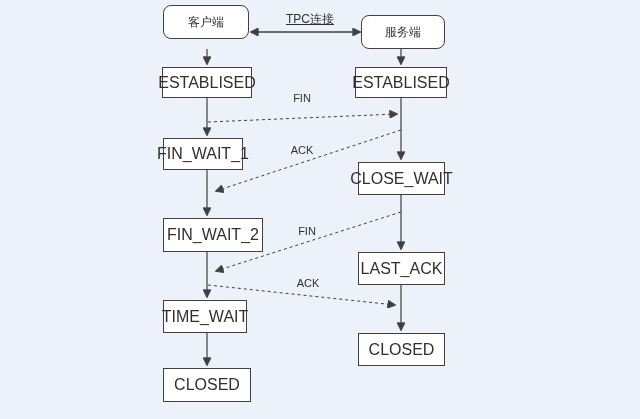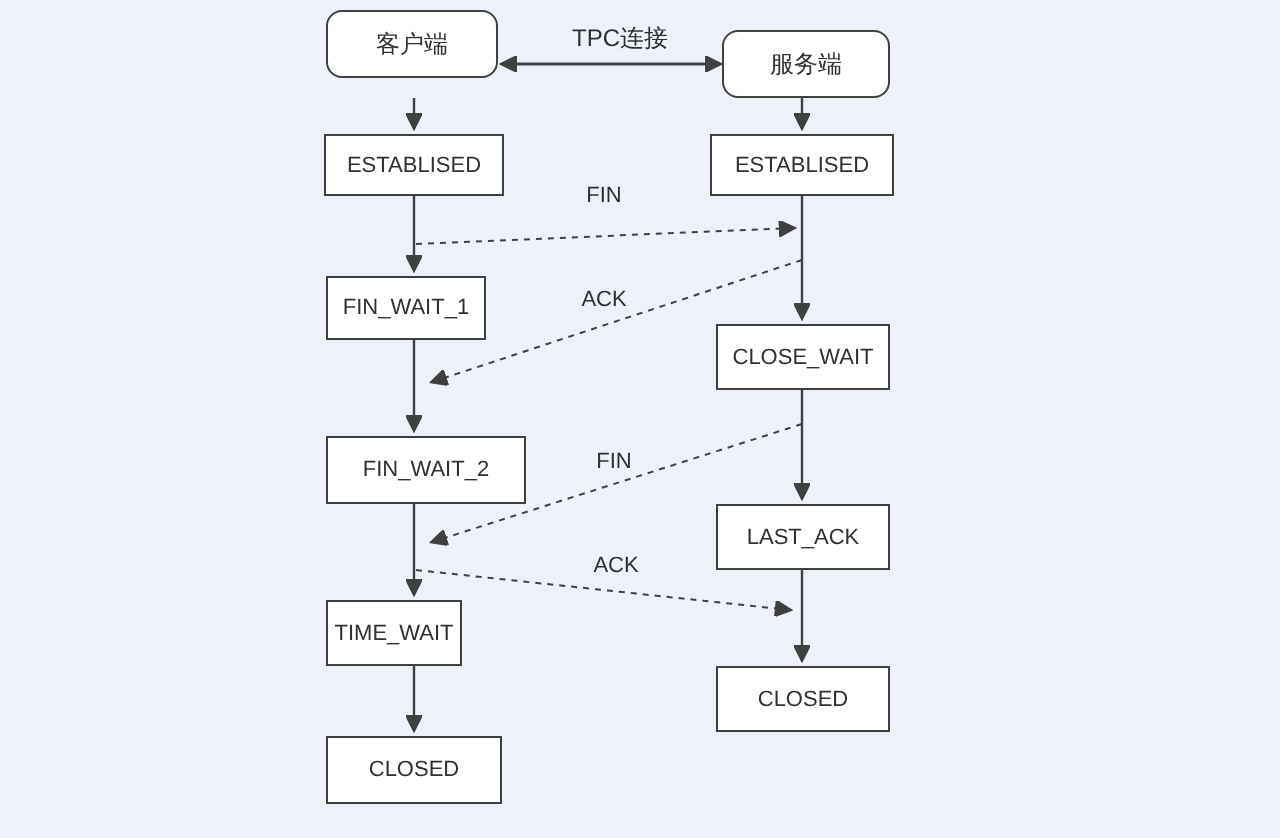--- a/index.html
+++ b/index.html
@@ -9,21 +9,21 @@
     background:#edf1f9;
     font-family:"Liberation Sans","DejaVu Sans",sans-serif;
     overflow:hidden;
   }
   .layer{position:absolute;left:0;top:0;}
   .node{
     position:absolute;
     background:#ffffff;
     border:1px solid #404040;
     display:flex;align-items:center;justify-content:center;
-    font-size:11px;color:#303030;
+    font-size:16px;color:#303030;
     box-sizing:border-box;
     white-space:nowrap;
   }
   .round{border-radius:8px;font-size:12px;}
   .msg-label{
     position:absolute;
     font-size:11px;color:#303030;
     text-align:center;
     white-space:nowrap;
   }
@@ -60,27 +60,27 @@
     <line x1="401" y1="212" x2="216" y2="271" stroke-width="1" stroke-dasharray="3 3" marker-end="url(#ah)"></line>
     <line x1="208" y1="285" x2="395" y2="305" stroke-width="1" stroke-dasharray="3 3" marker-end="url(#ah)"></line>
   </svg>
 
   <div class="node round" style="left:163px;top:5px;width:86px;height:34px;">客户端</div>
   <div class="node round" style="left:361px;top:15px;width:84px;height:34px;">服务端</div>
 
   <div class="node" style="left:162px;top:67px;width:90px;height:31px;">ESTABLISED</div>
   <div class="node" style="left:163px;top:138px;width:80px;height:32px;">FIN_WAIT_1</div>
   <div class="node" style="left:163px;top:218px;width:100px;height:34px;">FIN_WAIT_2</div>
-  <div class="node" style="left:163px;top:300px;width:68px;height:33px;">TIME_WAIT</div>
+  <div class="node" style="left:163px;top:300px;width:84px;height:33px;">TIME_WAIT</div>
   <div class="node" style="left:163px;top:368px;width:88px;height:34px;">CLOSED</div>
 
   <div class="node" style="left:355px;top:67px;width:92px;height:31px;">ESTABLISED</div>
   <div class="node" style="left:358px;top:252px;width:87px;height:33px;">LAST_ACK</div>
   <div class="node" style="left:358px;top:162px;width:87px;height:33px;">CLOSE_WAIT</div>
   <div class="node" style="left:358px;top:333px;width:87px;height:33px;">CLOSED</div>
 
-  <div class="msg-label big" style="left:280px;top:11px;width:60px;">TPC连接</div>
+  <div class="msg-label big" style="left:280px;top:11px;width:60px;text-decoration:underline;">TPC连接</div>
   <div class="msg-label" style="left:284px;top:92px;width:36px;">FIN</div>
   <div class="msg-label" style="left:284px;top:144px;width:36px;">ACK</div>
   <div class="msg-label" style="left:289px;top:225px;width:36px;">FIN</div>
   <div class="msg-label" style="left:290px;top:277px;width:36px;">ACK</div>
 
 </div>
 
 </body></html>

